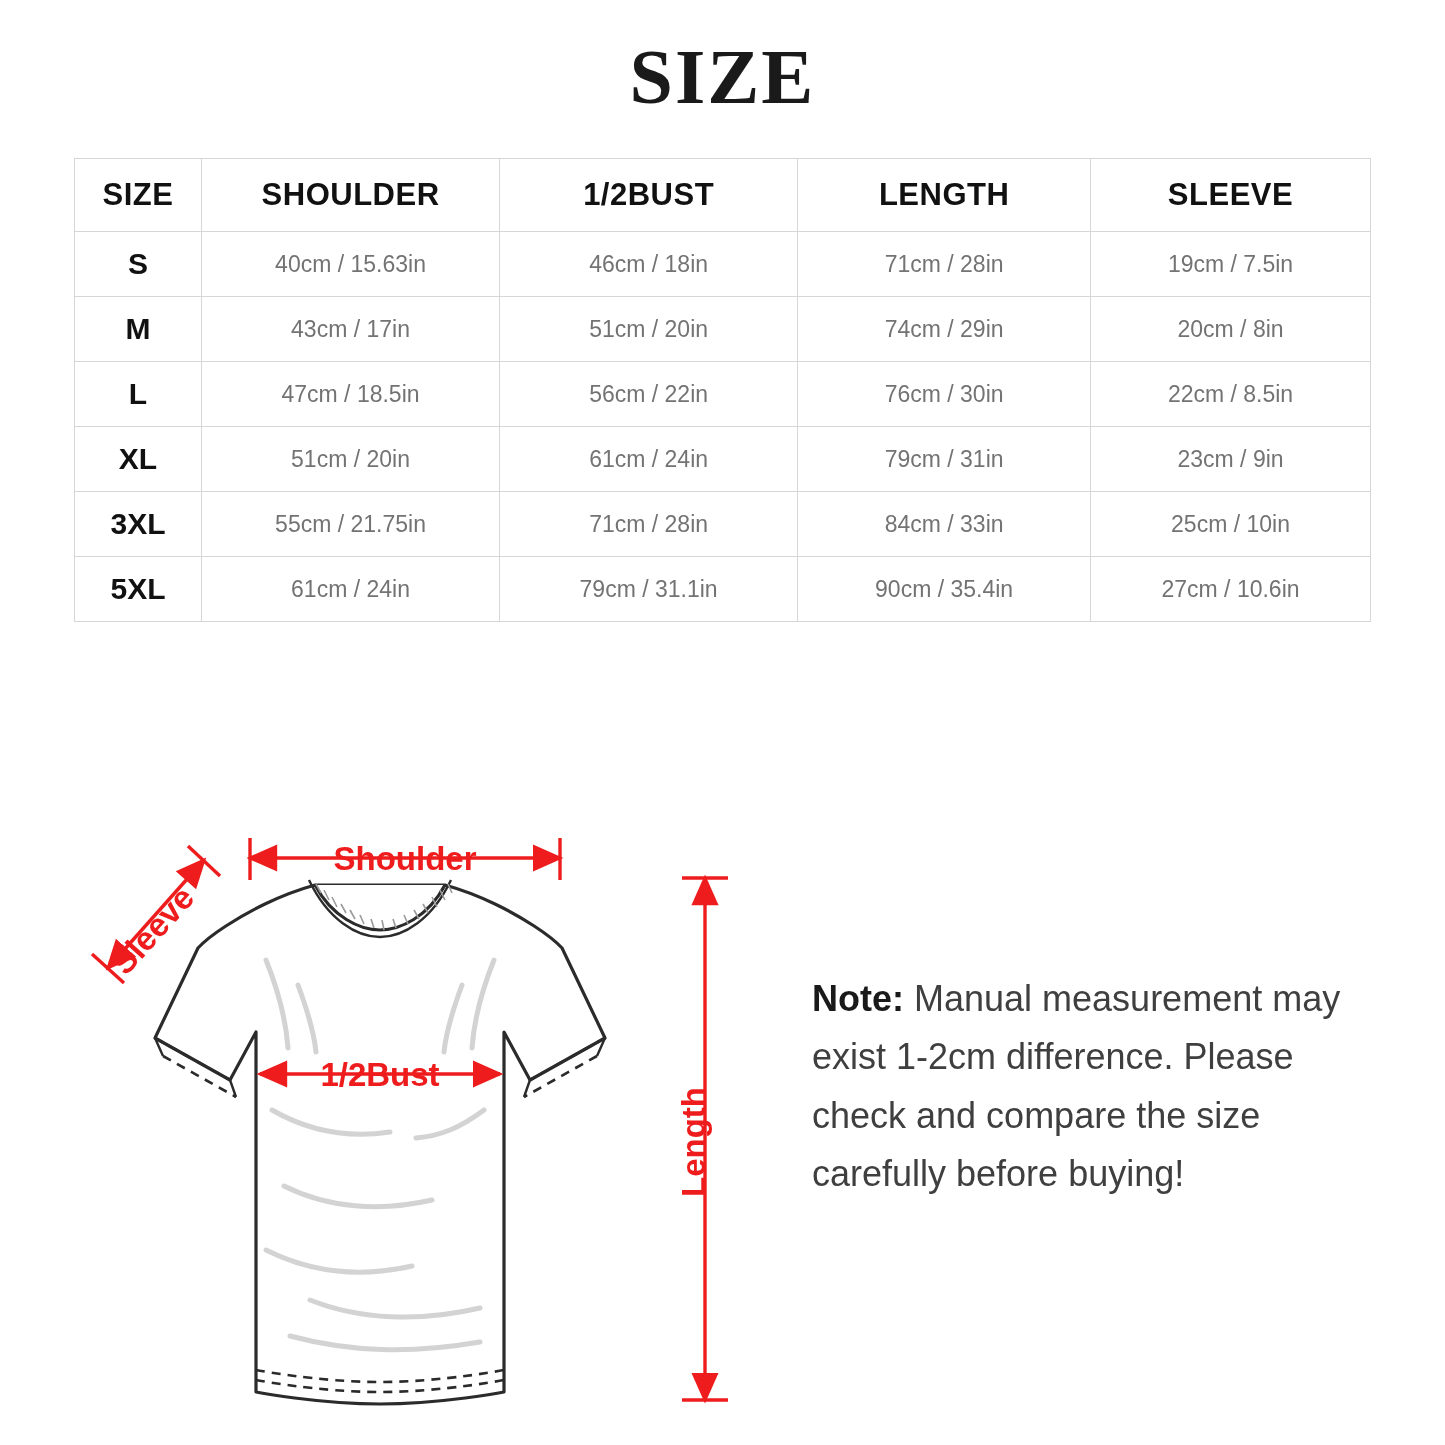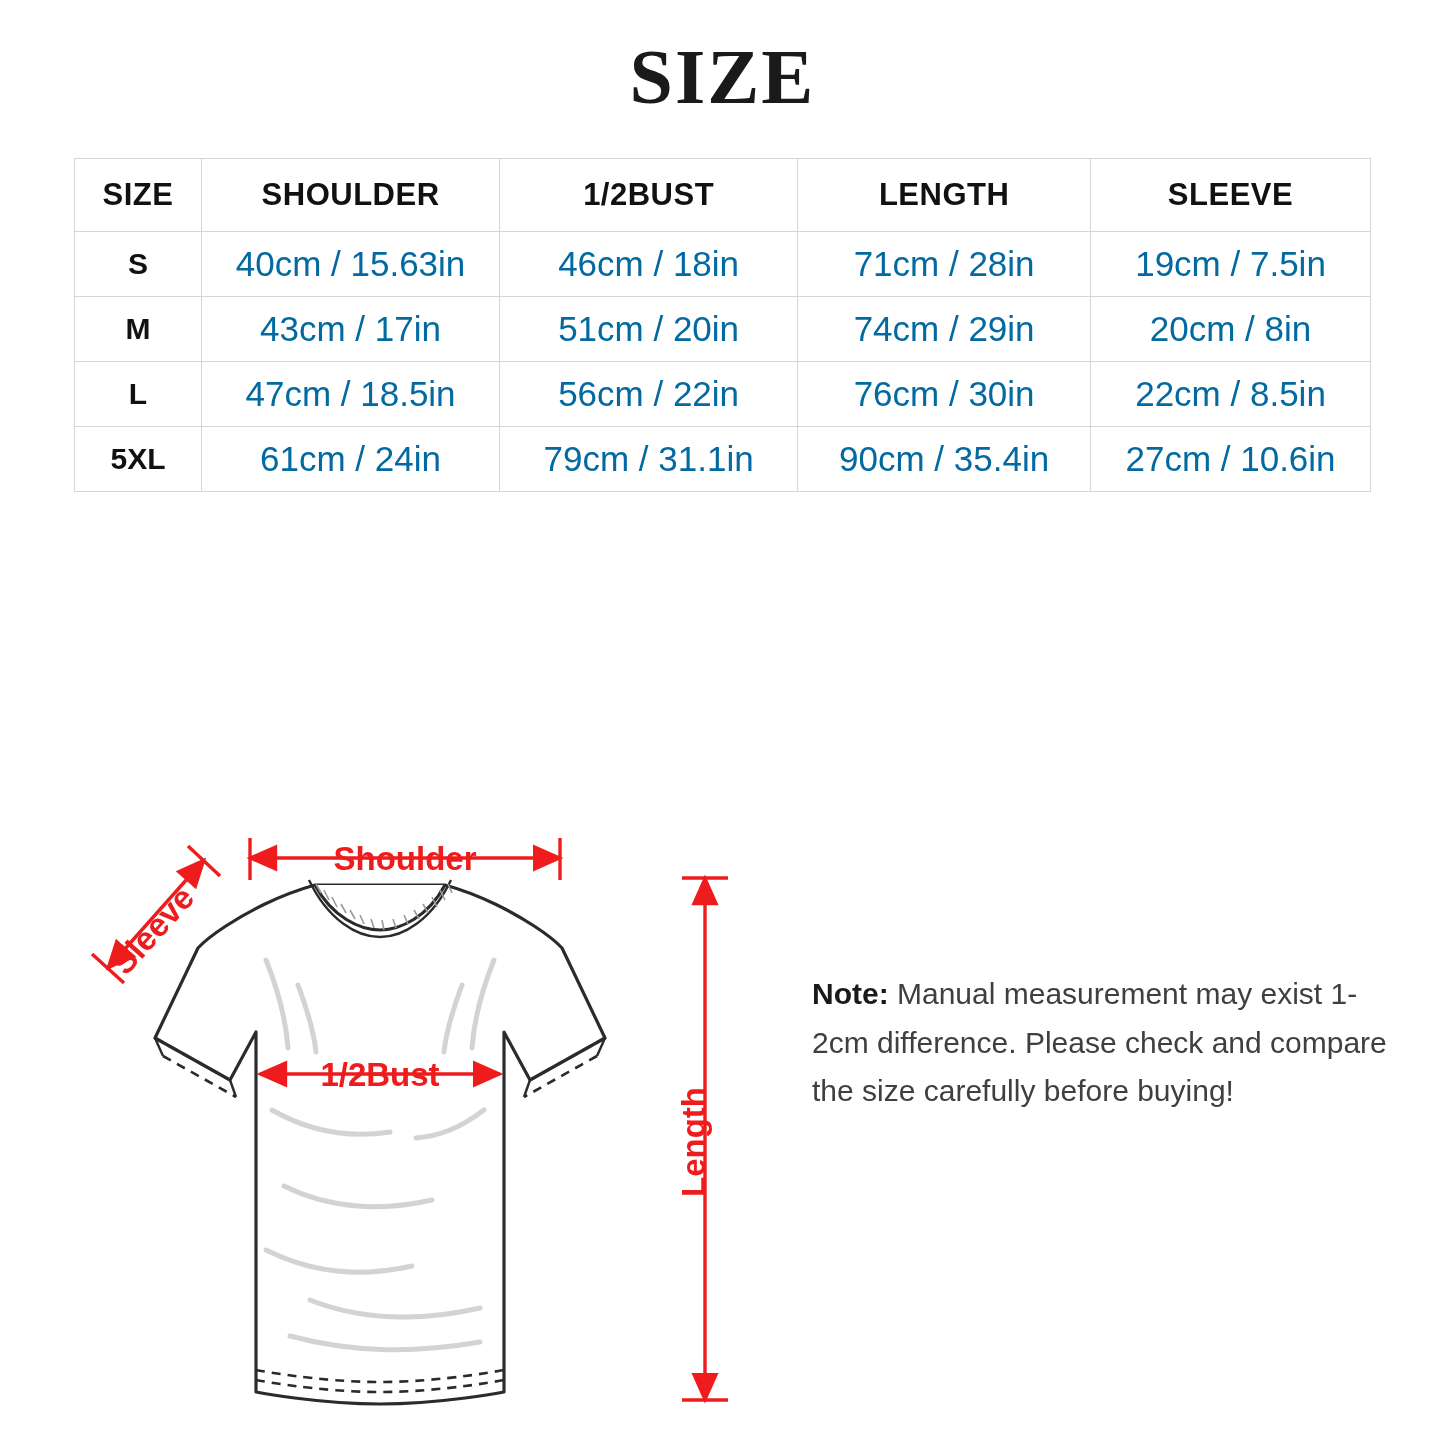--- a/index.html
+++ b/index.html
@@ -49,22 +49,22 @@
   }
   table.size-table th {
     height: 72px;
     font-size: 31px;
     font-weight: bold;
     color: #111111;
     letter-spacing: 0.5px;
   }
   table.size-table td {
     height: 64px;
-    font-size: 35px;
-    color: #0369a1;
+    font-size: 23px;
+    color: #737373;
   }
   table.size-table td.size-cell {
     font-weight: bold;
     font-size: 30px;
     color: #111111;
   }
   col.c-size     { width: 9.8%; }
   col.c-shoulder { width: 23.0%; }
   col.c-bust     { width: 23.0%; }
   col.c-length   { width: 22.6%; }
@@ -83,21 +83,21 @@
     left: 60px;
     top: 10px;
   }
 
   
   #note {
     position: absolute;
     left: 812px;
     top: 200px;
     width: 580px;
-    font-size: 30px;
+    font-size: 36px;
     line-height: 1.62;
     color: #3f3f3f;
   }
   #note b {
     color: #1a1a1a;
     font-weight: bold;
   }
 </style>
 </head>
 <body>
@@ -136,20 +136,34 @@
         <td>51cm / 20in</td>
         <td>74cm / 29in</td>
         <td>20cm / 8in</td>
       </tr>
       <tr>
         <td class="size-cell">L</td>
         <td>47cm / 18.5in</td>
         <td>56cm / 22in</td>
         <td>76cm / 30in</td>
         <td>22cm / 8.5in</td>
+      </tr>
+      <tr>
+        <td class="size-cell">XL</td>
+        <td>51cm / 20in</td>
+        <td>61cm / 24in</td>
+        <td>79cm / 31in</td>
+        <td>23cm / 9in</td>
+      </tr>
+      <tr>
+        <td class="size-cell">3XL</td>
+        <td>55cm / 21.75in</td>
+        <td>71cm / 28in</td>
+        <td>84cm / 33in</td>
+        <td>25cm / 10in</td>
       </tr>
       <tr>
         <td class="size-cell">5XL</td>
         <td>61cm / 24in</td>
         <td>79cm / 31.1in</td>
         <td>90cm / 35.4in</td>
         <td>27cm / 10.6in</td>
       </tr>
     </tbody>
   </table>

